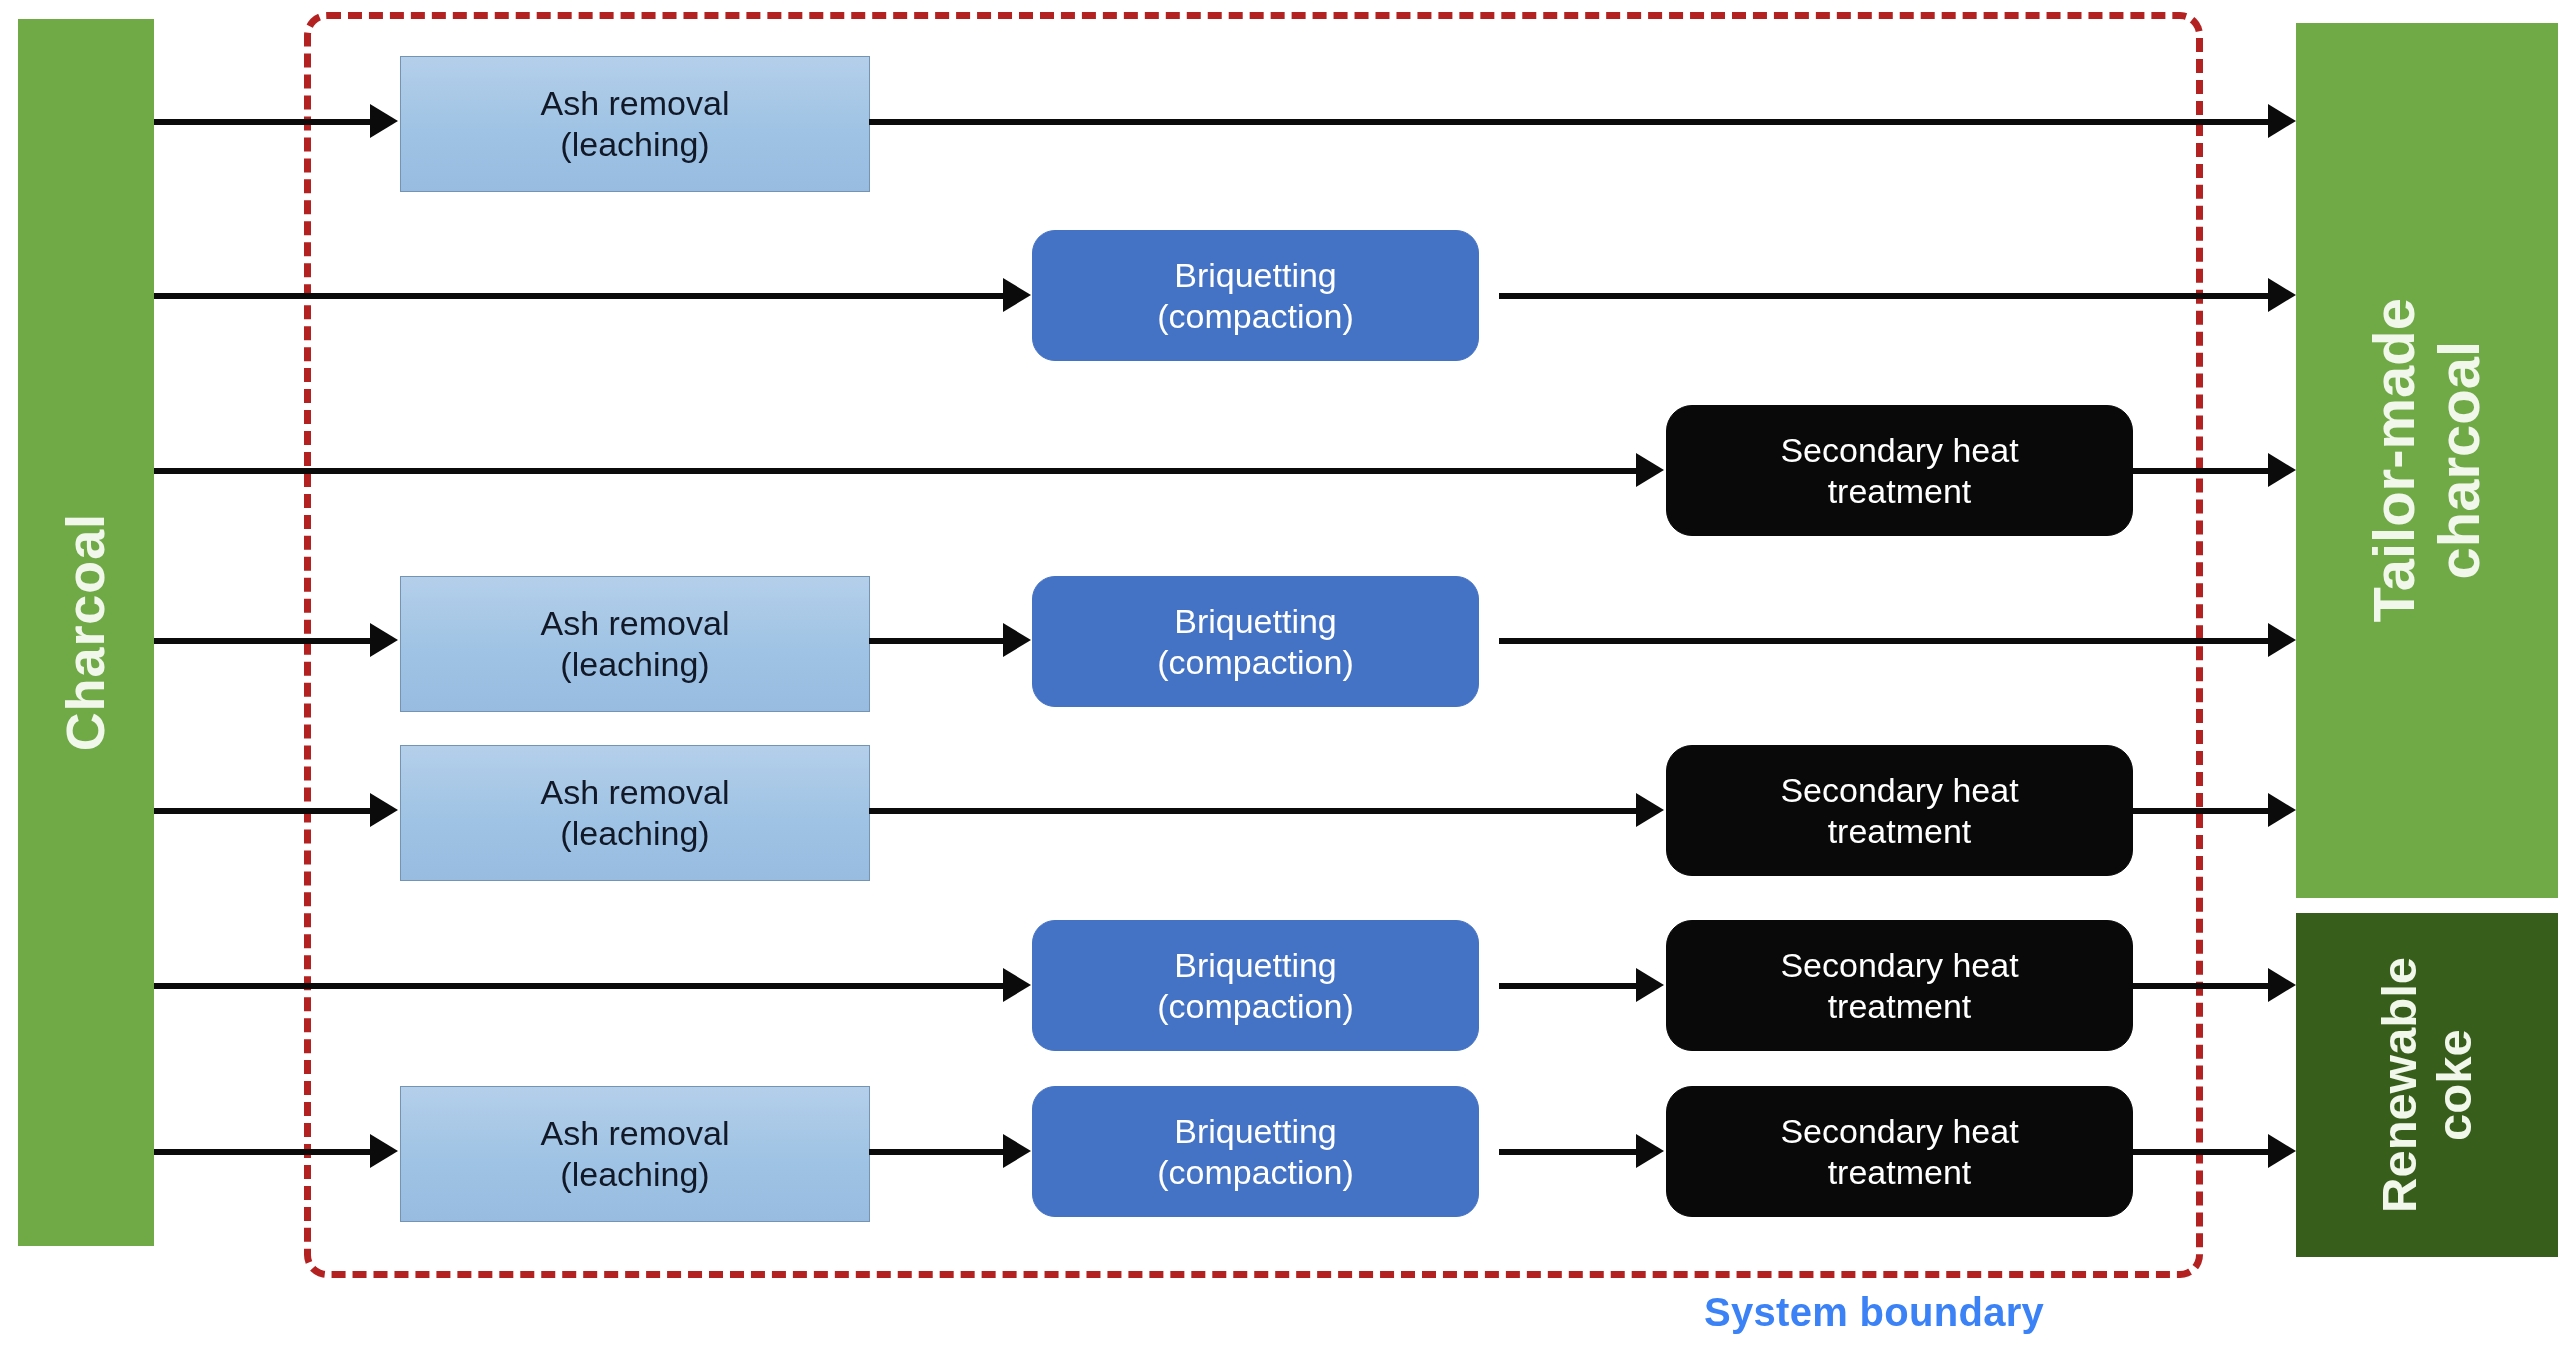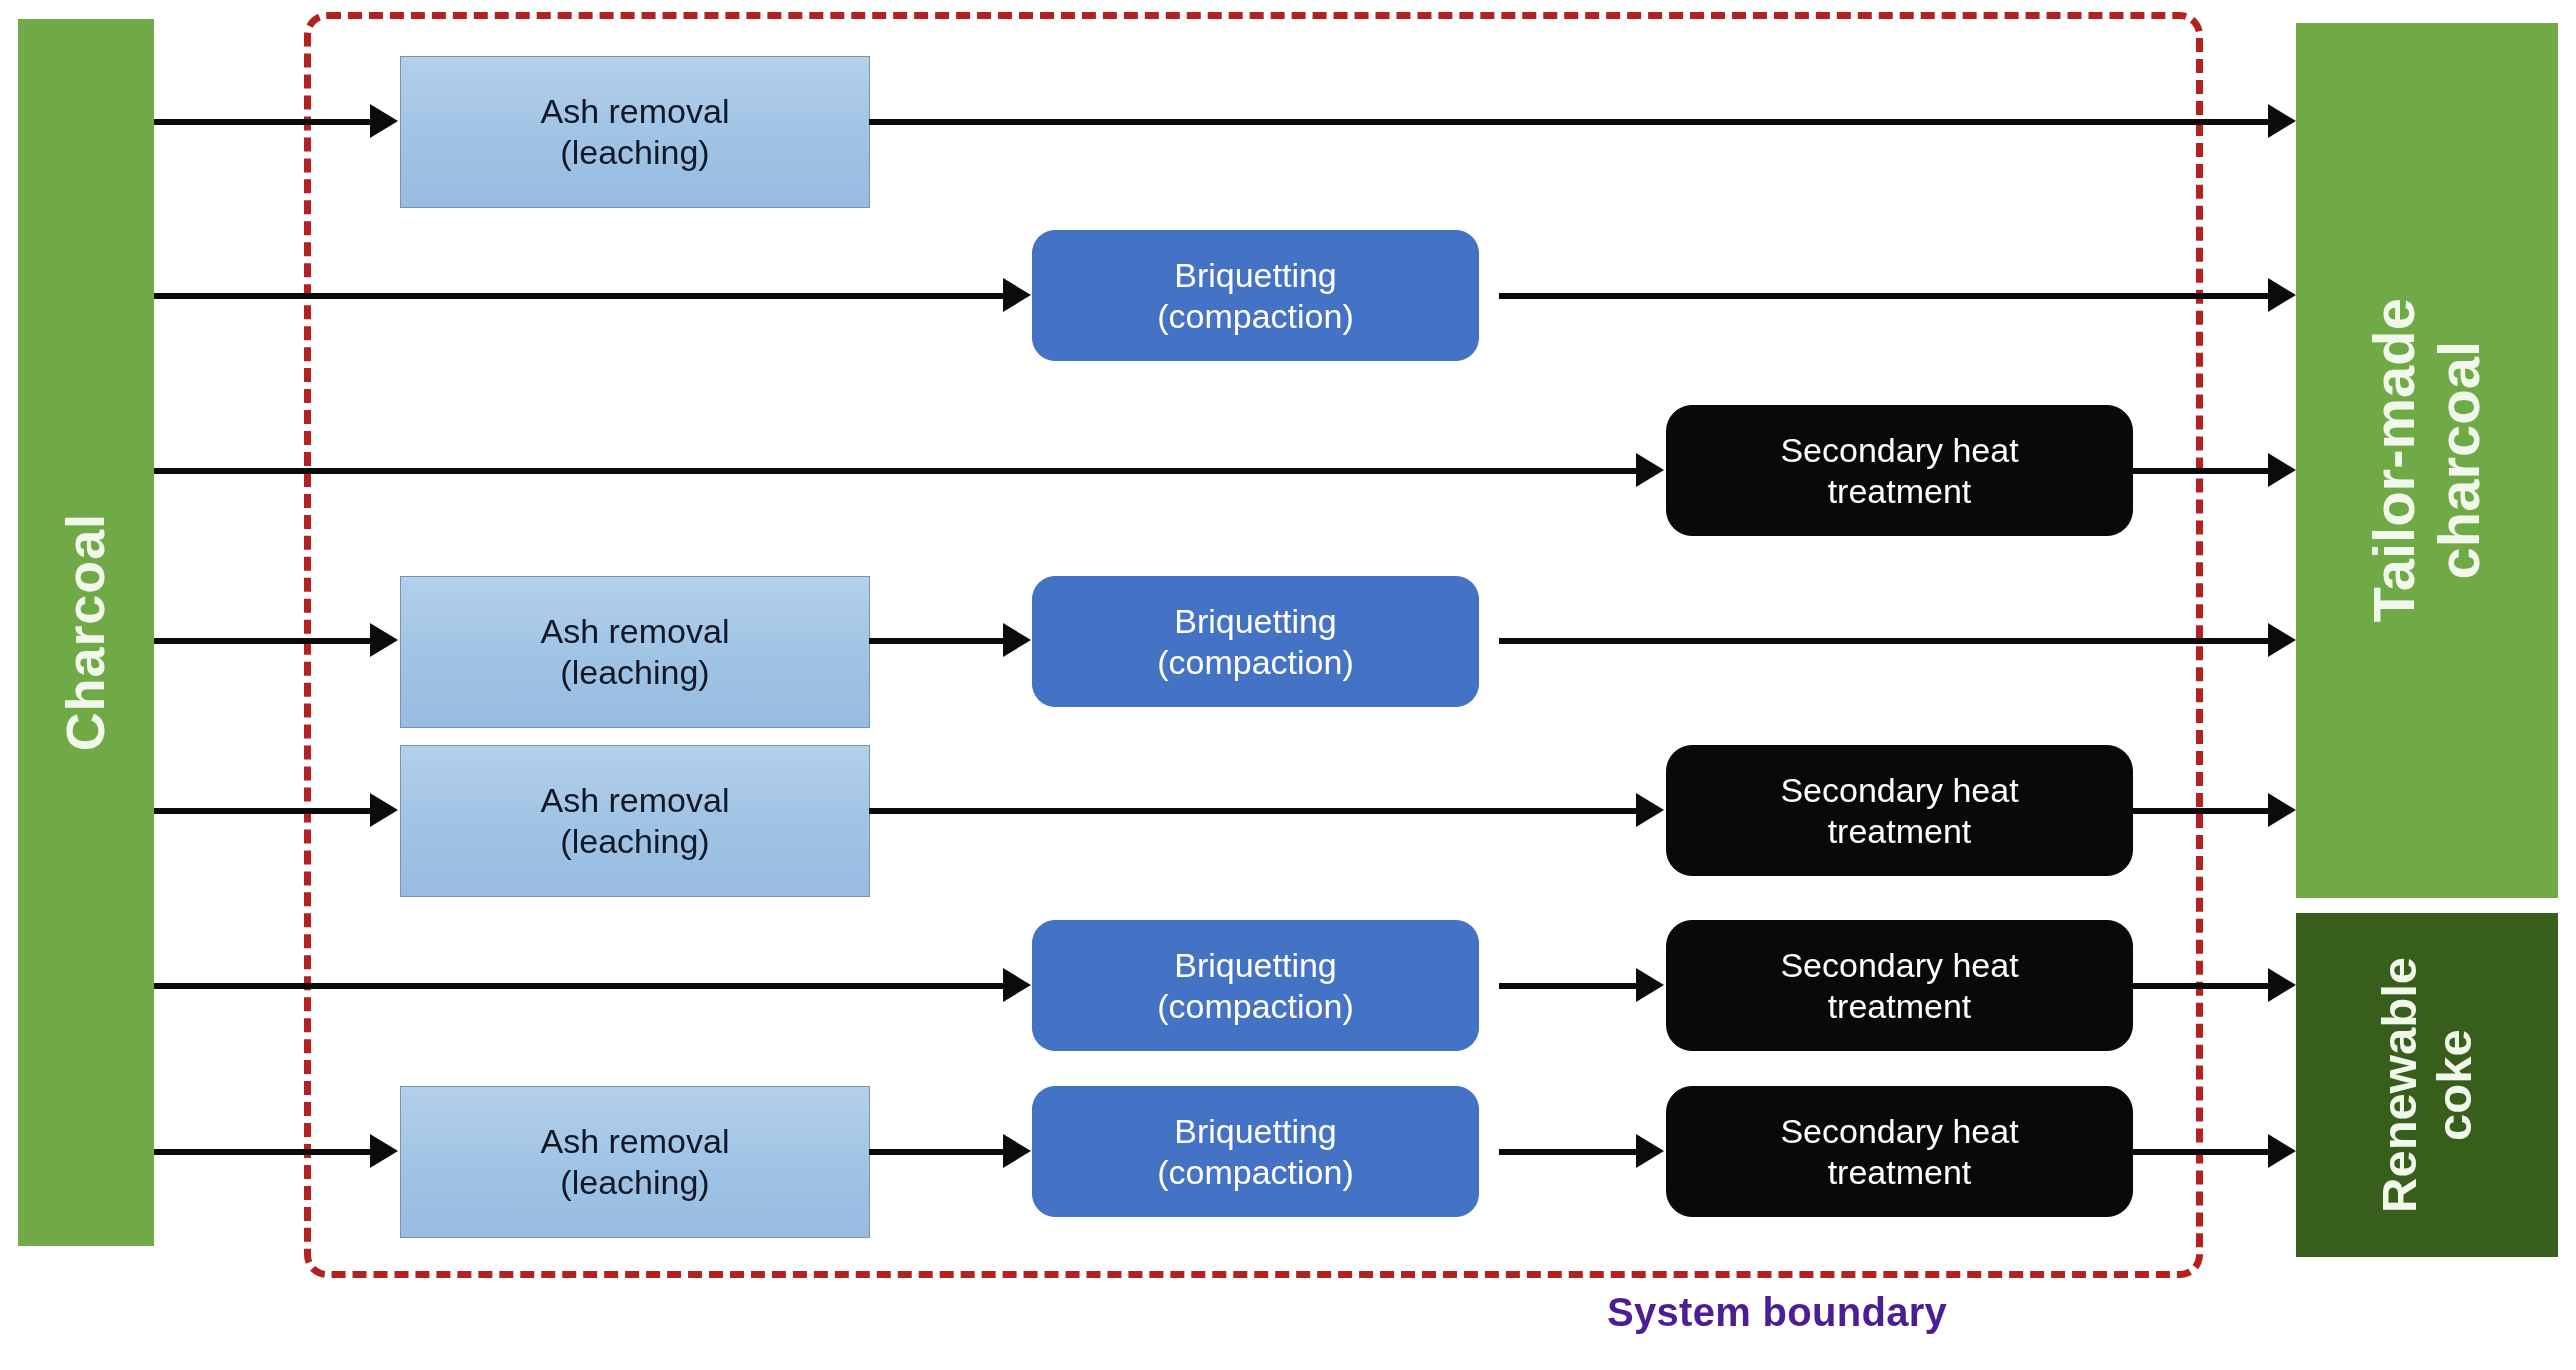--- a/index.html
+++ b/index.html
@@ -11,22 +11,22 @@
   .boundary{
     position:absolute;
     left:304px;top:12.2px;width:1899px;height:1266px;
     border:7.9px dashed #B32121;
     border-radius:23px;
     box-sizing:border-box;
     pointer-events:none;
   }
   .boundary-label{
     position:absolute;
-    left:1607px;top:1290px;
-    font-size:40px;font-weight:bold;color:#4c1d95;
+    left:1704px;top:1290px;
+    font-size:40px;font-weight:bold;color:#3b82f6;
     letter-spacing:0.3px;white-space:nowrap;
   }
 
   
   .terminal{
     position:absolute;
     box-sizing:border-box;
     display:flex;align-items:center;justify-content:center;
     color:#F2F7EC;font-weight:bold;
   }
@@ -53,21 +53,21 @@
   }
   #coke .vtext{font-size:49px;}
 
   
   .node{
     position:absolute;box-sizing:border-box;
     display:flex;align-items:center;justify-content:center;
     text-align:center;line-height:1.2;white-space:pre-line;
   }
   .node.ash{
-    left:400px;width:470px;height:152px;
+    left:400px;width:470px;height:136px;
     background:linear-gradient(180deg,#B4CFEA 0%,#9FC3E4 55%,#97BCE0 100%);
     border:0.9px solid #7593B2;
     color:#111827;font-size:34px;
   }
   .node.briq{
     left:1032px;width:447px;height:131px;
     background:#4472C4;border:0.9px solid #4472C4;border-radius:23px;
     color:#FFFFFF;font-size:34px;
   }
   .node.sht{

